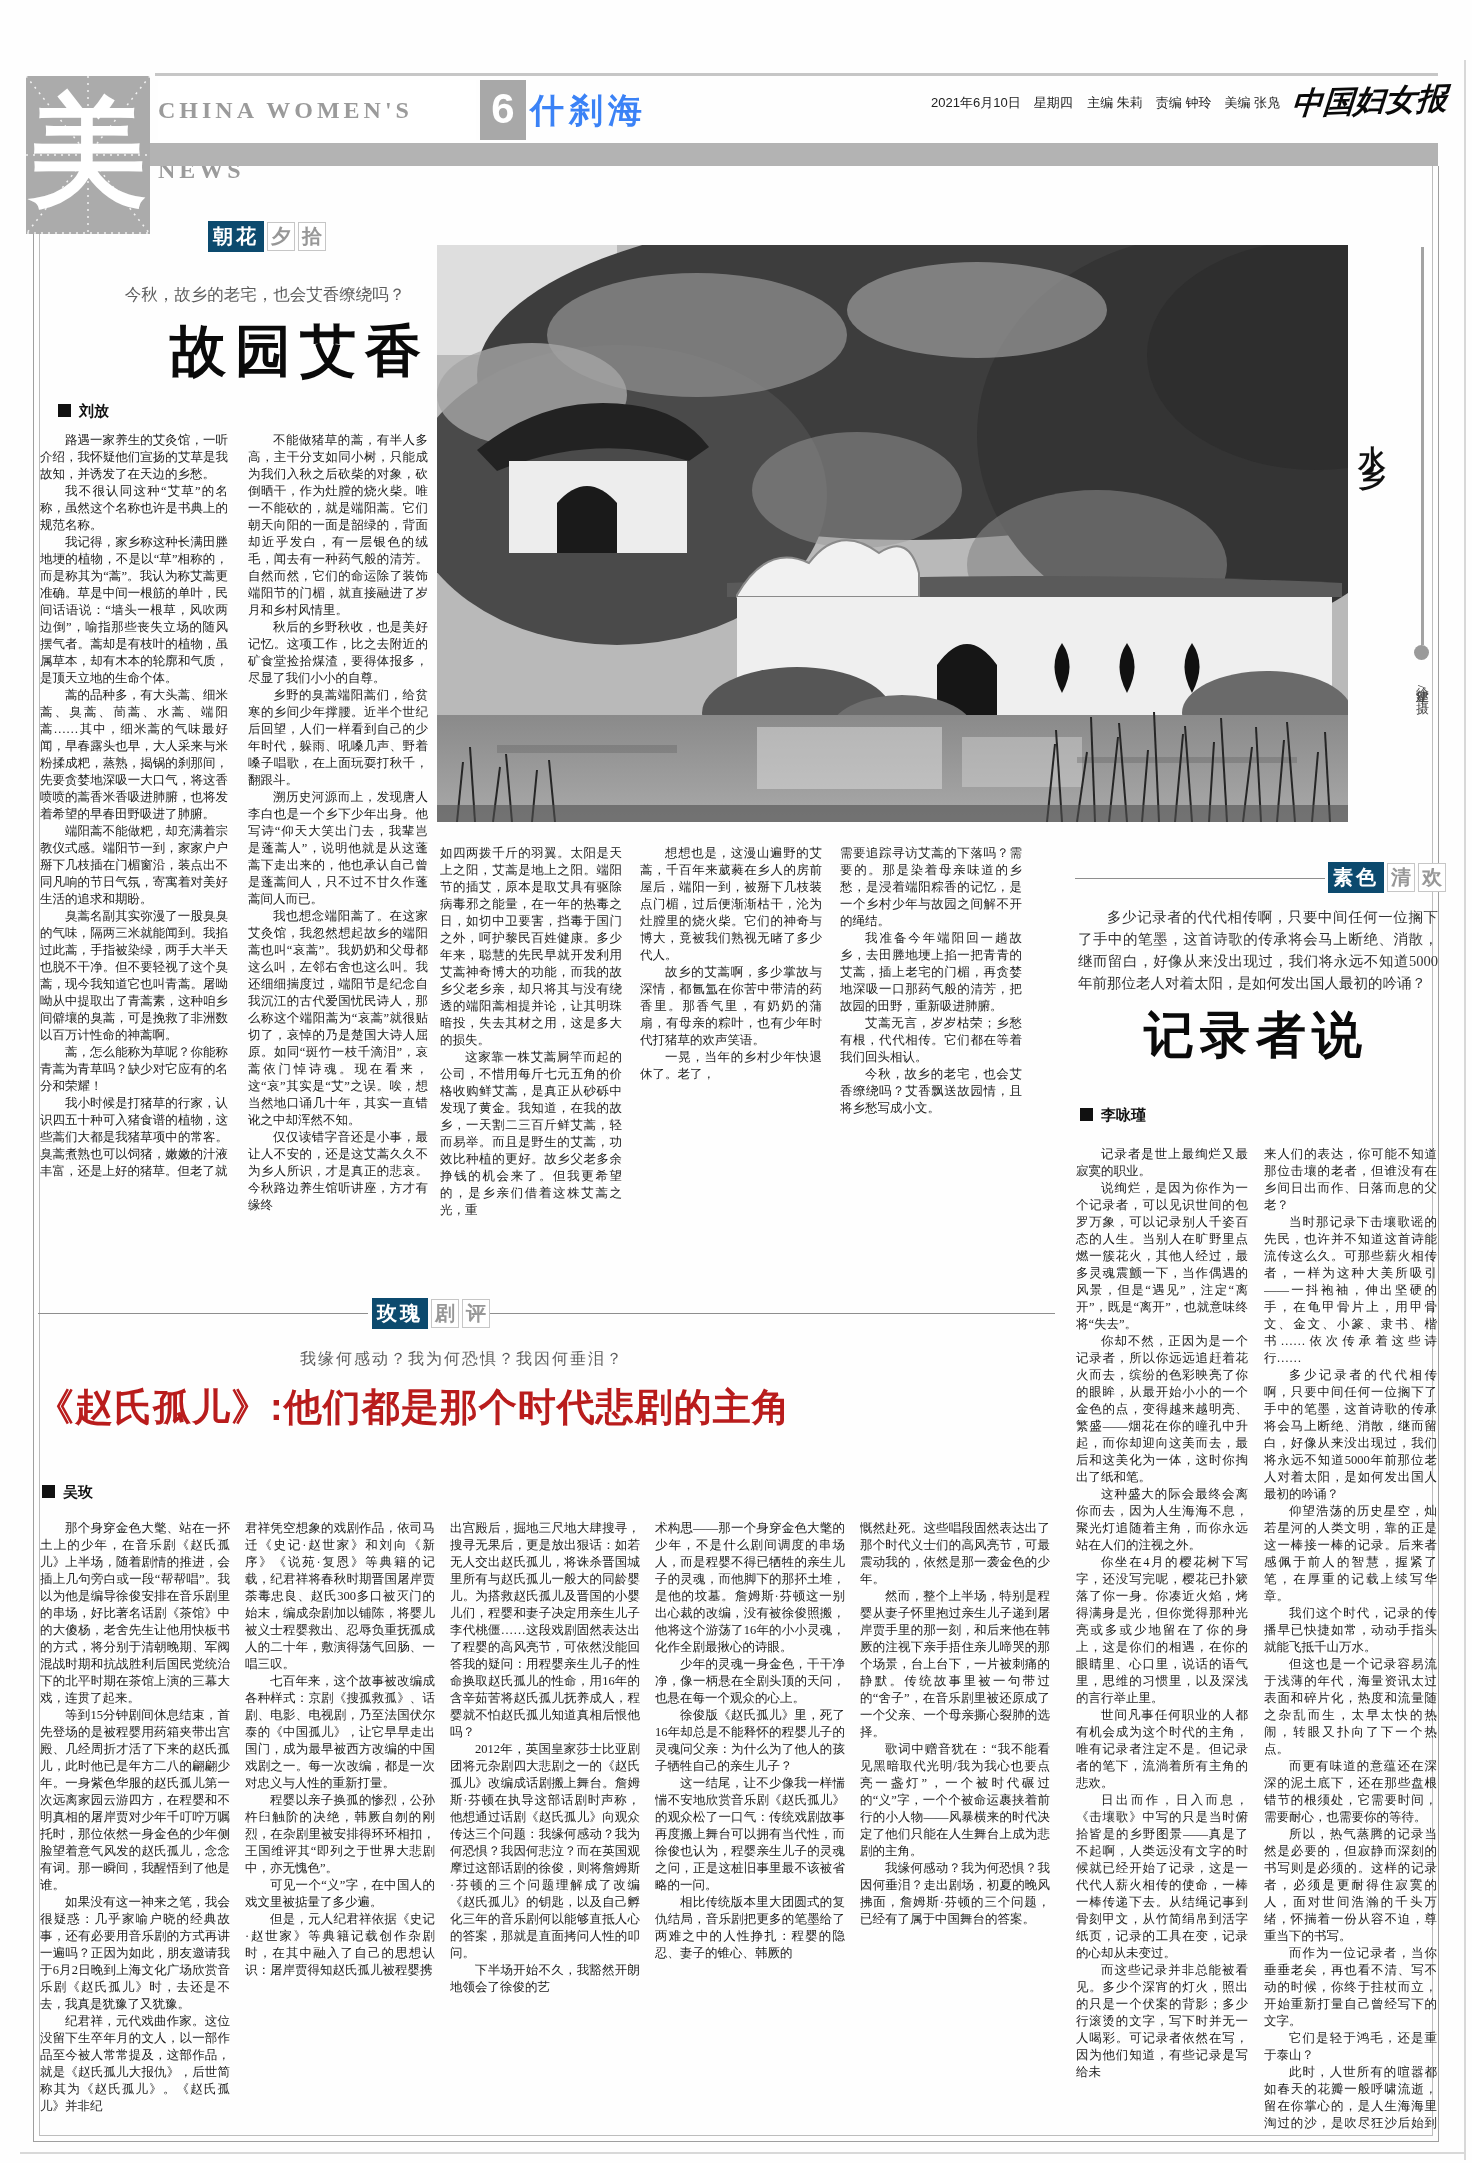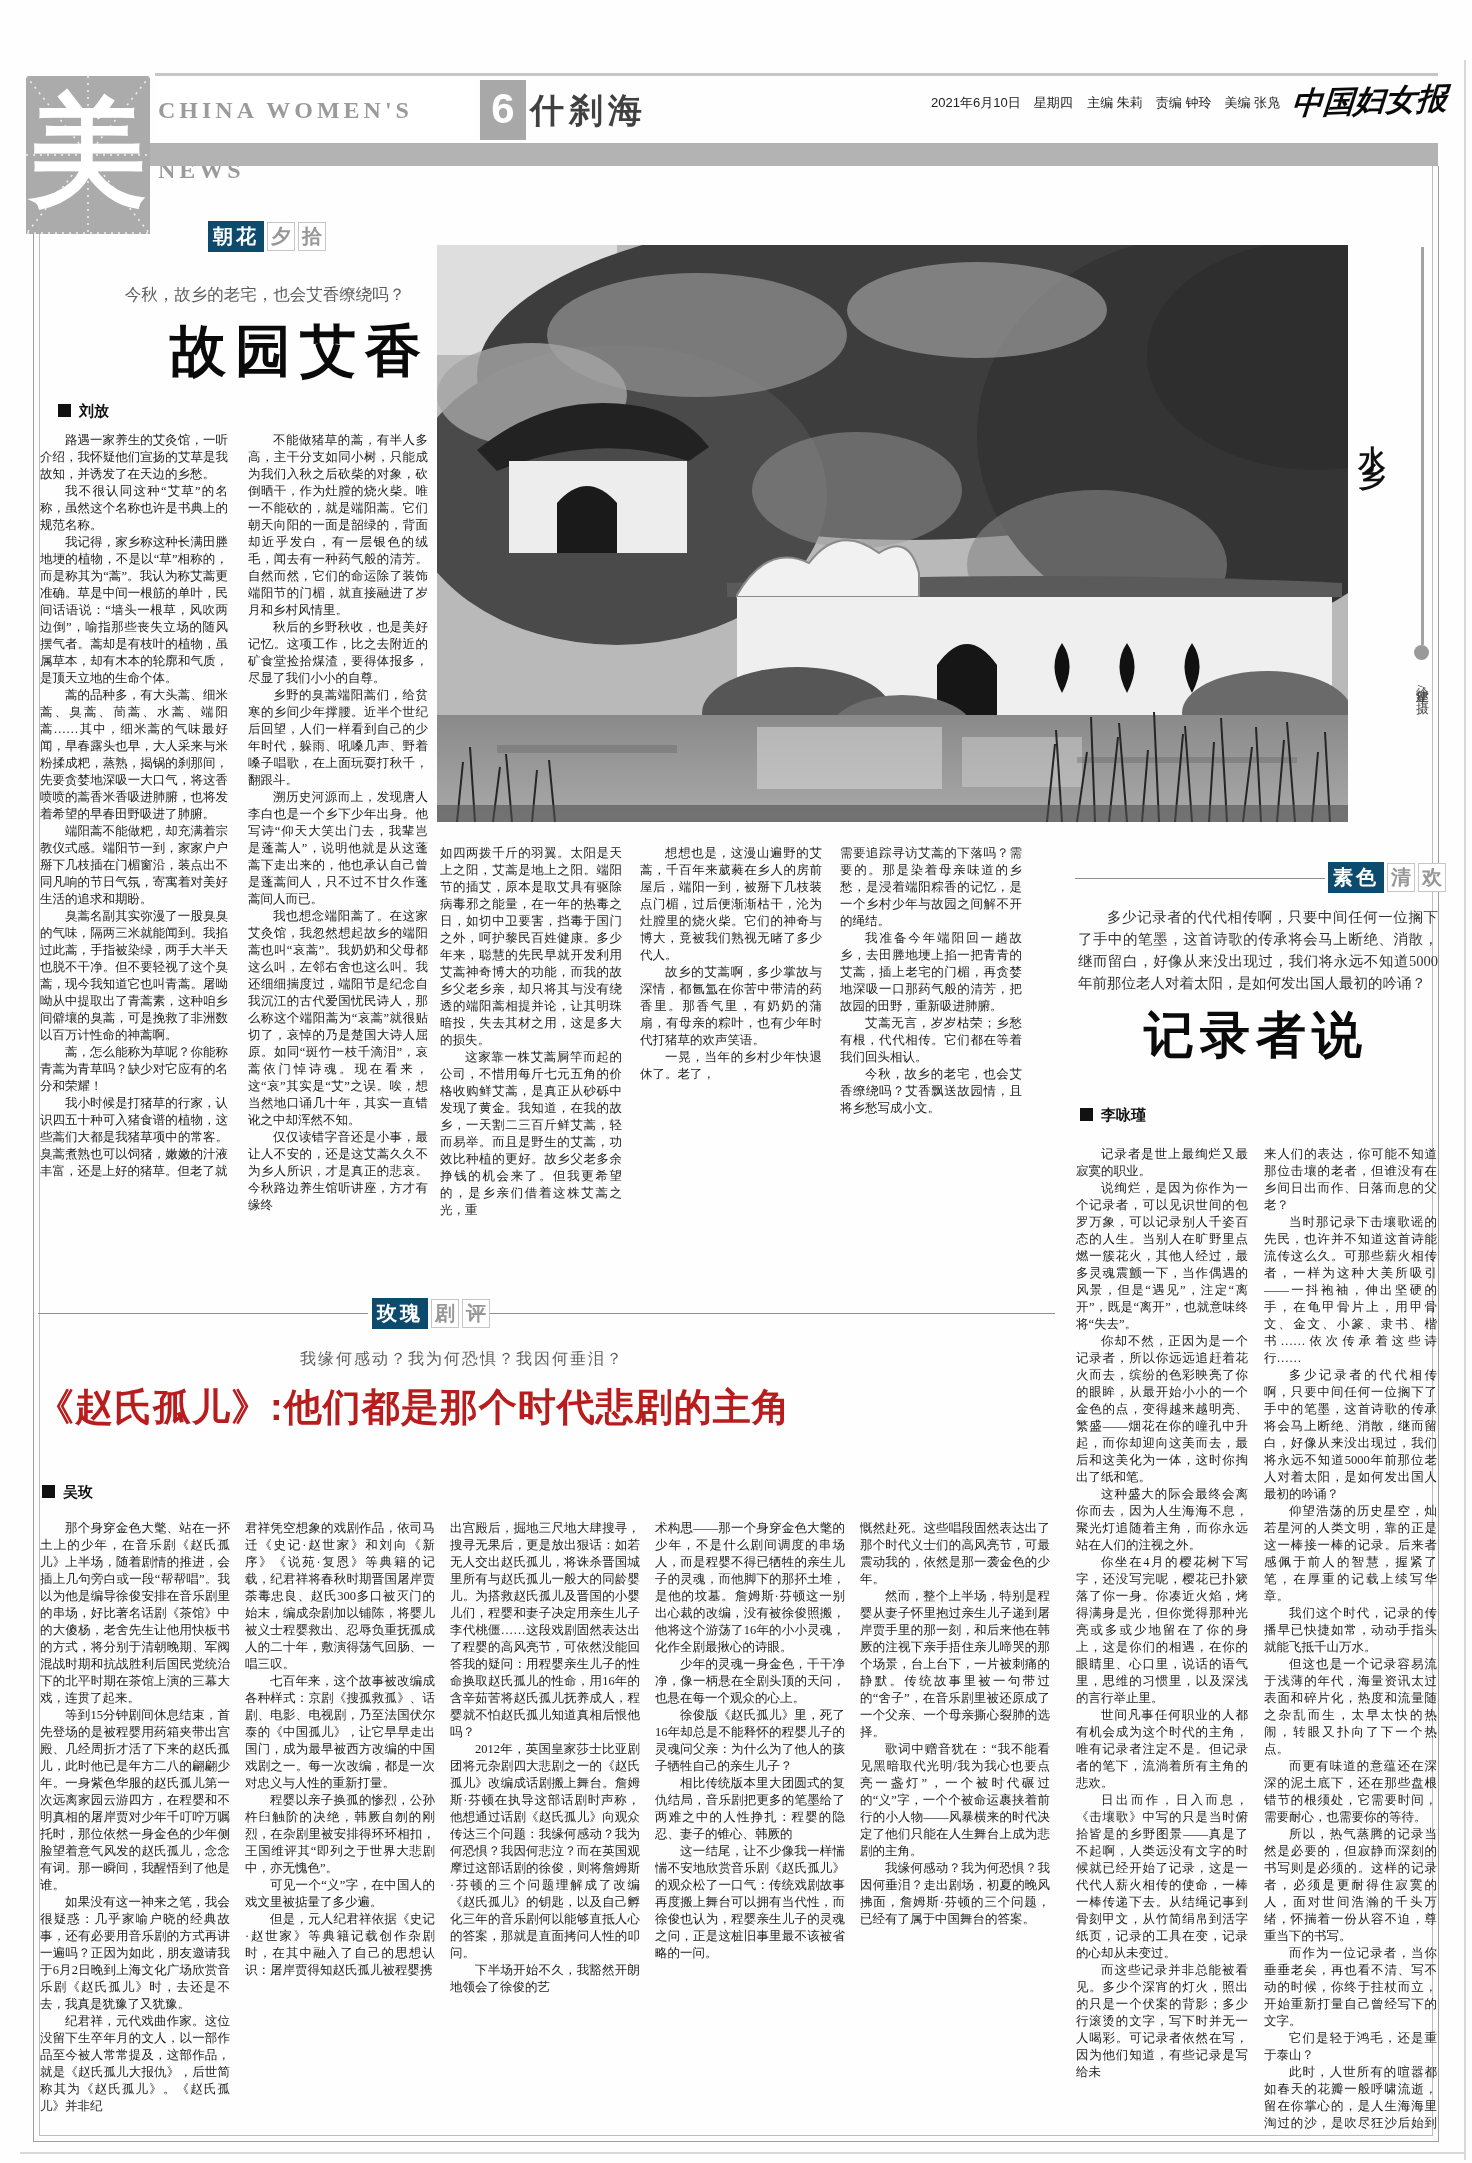--- a/index.html
+++ b/index.html
@@ -10,21 +10,21 @@
   .top-rule{position:absolute;left:155px;top:73px;width:1283px;height:3px;background:#c6c6c6;}
   .logo-box{position:absolute;left:26px;top:76px;width:124px;height:158px;background:#ababab;z-index:6;}
   .logo-char{position:absolute;left:0;top:8px;width:124px;text-align:center;font-size:118px;line-height:138px;
              color:#fff;font-weight:bold;font-family:"Liberation Serif",serif;}
   .en-box{position:absolute;left:158px;top:80px;width:318px;height:60px;background:#fff;
           line-height:60px;font-size:24px;font-weight:bold;letter-spacing:4px;color:#9b9b9b;
           font-family:"Liberation Serif",serif;}
   .num-box{position:absolute;left:480px;top:80px;width:46px;height:60px;background:#a8a8a8;color:#fff;
            text-align:center;line-height:58px;font-size:42px;font-weight:bold;font-family:"Liberation Sans",sans-serif;}
   .section-box{position:absolute;left:530px;top:80px;width:180px;height:60px;line-height:60px;font-size:34px;
-           font-weight:bold;letter-spacing:5px;color:#404040;font-family:"Liberation Sans",sans-serif;}
+           font-weight:bold;letter-spacing:5px;color:#3b82f6;font-family:"Liberation Sans",sans-serif;}
   .date-line{position:absolute;left:640px;top:94px;width:640px;text-align:right;font-size:13px;color:#222;
            font-family:"Liberation Sans",sans-serif;}
   .masthead{position:absolute;left:1292px;top:80px;width:170px;font-size:31px;font-weight:bold;font-style:italic;
            transform:skewX(-6deg) rotate(-2deg);color:#0a0a0a;white-space:nowrap;}
   .band{position:absolute;left:33px;top:143px;width:1405px;height:23px;background:#b3b3b3;}
   
   .frame-outer{position:absolute;left:33px;top:166px;width:1404px;height:1975px;
      border-left:1px solid #9f9f9f;border-right:1px solid #9f9f9f;border-bottom:1px solid #9f9f9f;}
   .frame-inner{position:absolute;left:39px;top:166px;width:1392px;height:1969px;
      border-left:1px solid #bdbdbd;border-right:1px solid #bdbdbd;border-bottom:1px solid #bdbdbd;}
@@ -261,22 +261,22 @@
     </div>
   <div class="col" style="left:450px;top:1520px;width:190px;height:612px;">
       <p class="noindent">出宫殿后，掘地三尺地大肆搜寻，搜寻无果后，更是放出狠话：如若无人交出赵氏孤儿，将诛杀晋国城里所有与赵氏孤儿一般大的同龄婴儿。为搭救赵氏孤儿及晋国的小婴儿们，程婴和妻子决定用亲生儿子李代桃僵……这段戏剧固然表达出了程婴的高风亮节，可依然没能回答我的疑问：用程婴亲生儿子的性命换取赵氏孤儿的性命，用16年的含辛茹苦将赵氏孤儿抚养成人，程婴就不怕赵氏孤儿知道真相后恨他吗？</p>
       <p>2012年，英国皇家莎士比亚剧团将元杂剧四大悲剧之一的《赵氏孤儿》改编成话剧搬上舞台。詹姆斯·芬顿在执导这部话剧时声称，他想通过话剧《赵氏孤儿》向观众传达三个问题：我缘何感动？我为何恐惧？我因何悲泣？而在英国观摩过这部话剧的徐俊，则将詹姆斯·芬顿的三个问题理解成了改编《赵氏孤儿》的钥匙，以及自己孵化三年的音乐剧何以能够直抵人心的答案，那就是直面拷问人性的叩问。</p>
       <p>下半场开始不久，我豁然开朗地领会了徐俊的艺</p>
     </div>
   <div class="col" style="left:655px;top:1520px;width:190px;height:612px;">
       <p class="noindent">术构思——那一个身穿金色大氅的少年，不是什么剧间调度的串场人，而是程婴不得已牺牲的亲生儿子的灵魂，而他脚下的那抔土堆，是他的坟墓。詹姆斯·芬顿这一别出心裁的改编，没有被徐俊照搬，他将这个游荡了16年的小小灵魂，化作全剧最揪心的诗眼。</p>
       <p>少年的灵魂一身金色，干干净净，像一柄悬在全剧头顶的天问，也悬在每一个观众的心上。</p>
       <p>徐俊版《赵氏孤儿》里，死了16年却总是不能释怀的程婴儿子的灵魂问父亲：为什么为了他人的孩子牺牲自己的亲生儿子？</p>
+      <p>这一结尾，让不少像我一样惴惴不安地欣赏音乐剧《赵氏孤儿》的观众松了一口气：传统戏剧故事再度搬上舞台可以拥有当代性，而徐俊也认为，程婴亲生儿子的灵魂之问，正是这桩旧事里最不该被省略的一问。</p>
       <p>相比传统版本里大团圆式的复仇结局，音乐剧把更多的笔墨给了两难之中的人性挣扎：程婴的隐忍、妻子的锥心、韩厥的</p>
-      <p>这一结尾，让不少像我一样惴惴不安地欣赏音乐剧《赵氏孤儿》的观众松了一口气：传统戏剧故事再度搬上舞台可以拥有当代性，而徐俊也认为，程婴亲生儿子的灵魂之问，正是这桩旧事里最不该被省略的一问。</p>
     </div>
   <div class="col" style="left:860px;top:1520px;width:190px;height:612px;">
       <p class="noindent">慨然赴死。这些唱段固然表达出了那个时代义士们的高风亮节，可最震动我的，依然是那一袭金色的少年。</p>
       <p>然而，整个上半场，特别是程婴从妻子怀里抱过亲生儿子递到屠岸贾手里的那一刻，和后来他在韩厥的注视下亲手捂住亲儿啼哭的那个场景，台上台下，一片被刺痛的静默。传统故事里被一句带过的“舍子”，在音乐剧里被还原成了一个父亲、一个母亲撕心裂肺的选择。</p>
       <p>歌词中赠音犹在：“我不能看见黑暗取代光明/我为我心也要点亮一盏灯”，一个被时代碾过的“义”字，一个个被命运裹挟着前行的小人物——风暴横来的时代决定了他们只能在人生舞台上成为悲剧的主角。</p>
       <p>我缘何感动？我为何恐惧？我因何垂泪？走出剧场，初夏的晚风拂面，詹姆斯·芬顿的三个问题，已经有了属于中国舞台的答案。</p>
     </div>
 
 </div>
 

